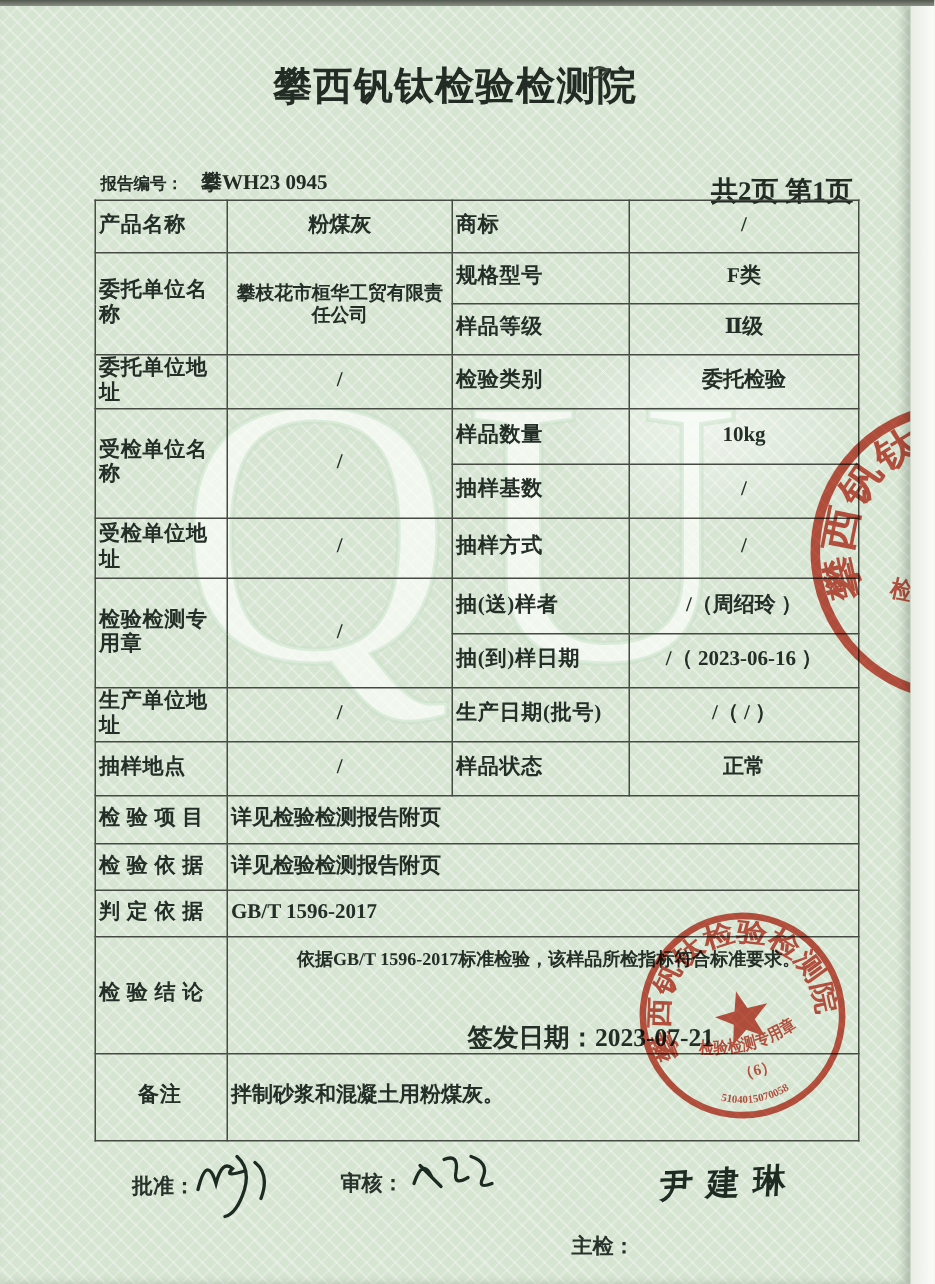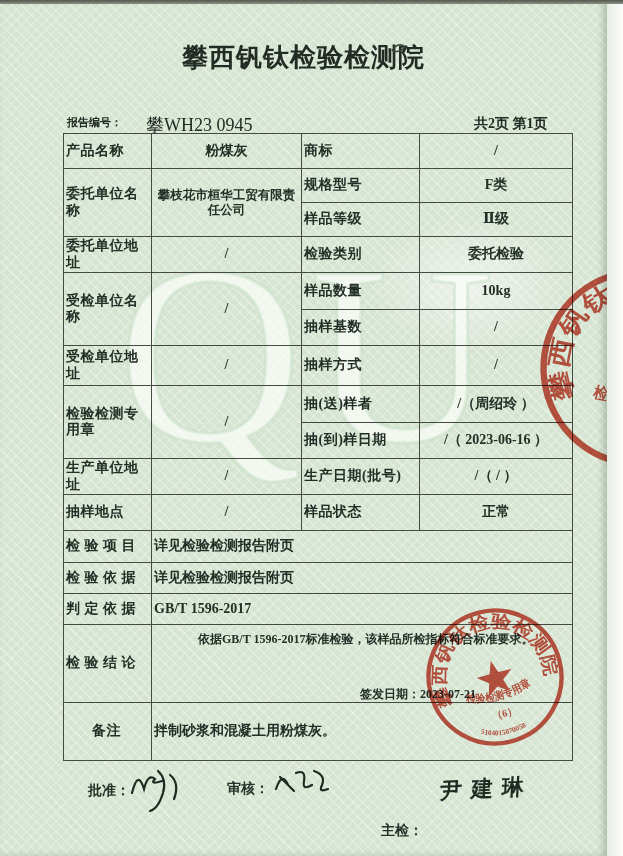--- a/index.html
+++ b/index.html
@@ -30,38 +30,38 @@
     font-size:255px;font-weight:normal;letter-spacing:8px;line-height:1;
     color:rgba(249,253,247,.78);
     -webkit-text-stroke:3px rgba(198,224,198,.5);
     user-select:none;
   }
   
   .hdr{position:absolute;z-index:2;color:#222c24;white-space:nowrap;}
   #institute{left:0;width:607px;top:40px;text-align:center;font-size:26px;font-weight:bold;letter-spacing:1px;}
   #report-title{left:0;width:607px;top:92px;text-align:center;font-size:22px;font-weight:bold;letter-spacing:9px;}
   #report-no-label{left:67px;top:115px;font-size:11px;font-weight:bold;}
-  #report-no{left:146px;top:113px;font-size:18px;font-weight:normal;}
-  #page-info{left:474px;top:115px;font-size:14px;font-weight:bold;}
+  #report-no{left:134px;top:113px;font-size:14px;font-weight:bold;}
+  #page-info{left:474px;top:115px;font-size:18px;font-weight:bold;text-decoration:underline;}
   
   #report-table{
     position:absolute;left:63px;top:133px;z-index:2;
     border-collapse:collapse;table-layout:fixed;width:509px;
     color:#232e26;
   }
   #report-table td{
     border:1px solid #454b43;padding:0 2px;overflow:hidden;
     font-size:14px;font-weight:bold;line-height:1.15;
   }
   td.lab{text-align:left;padding-left:5px;letter-spacing:.5px;}
   td.val{text-align:center;font-size:13.5px;}
   td.val-left{text-align:left;padding-left:8px;font-size:14px;}
   #conclusion-cell{position:relative;vertical-align:top;}
   #conclusion-text{margin-top:8px;padding:0 10px 0 0;text-indent:44px;font-size:12px;font-weight:bold;text-align:left;}
-  #issue-date{position:absolute;right:96px;bottom:0px;font-size:12px;font-weight:bold;white-space:nowrap;}
+  #issue-date{position:absolute;right:96px;bottom:0px;font-size:17px;font-weight:bold;white-space:nowrap;}
   
   .seal{position:absolute;z-index:5;mix-blend-mode:multiply;opacity:.88;}
   #seal-conclusion{left:422px;top:604px;transform:rotate(-15deg);}
   #seal-edge{left:534px;top:262px;transform:rotate(-6deg);}
   .seal text{font-family:"Liberation Serif","DejaVu Serif",serif;}
   
   .sig-label{position:absolute;z-index:4;font-size:14px;font-weight:bold;color:#27322a;white-space:nowrap;}
   #approve-label{left:88px;top:782px;}
   #review-label{left:227px;top:780px;}
   #chief-label{left:381px;top:782px;margin-top:40px;}

